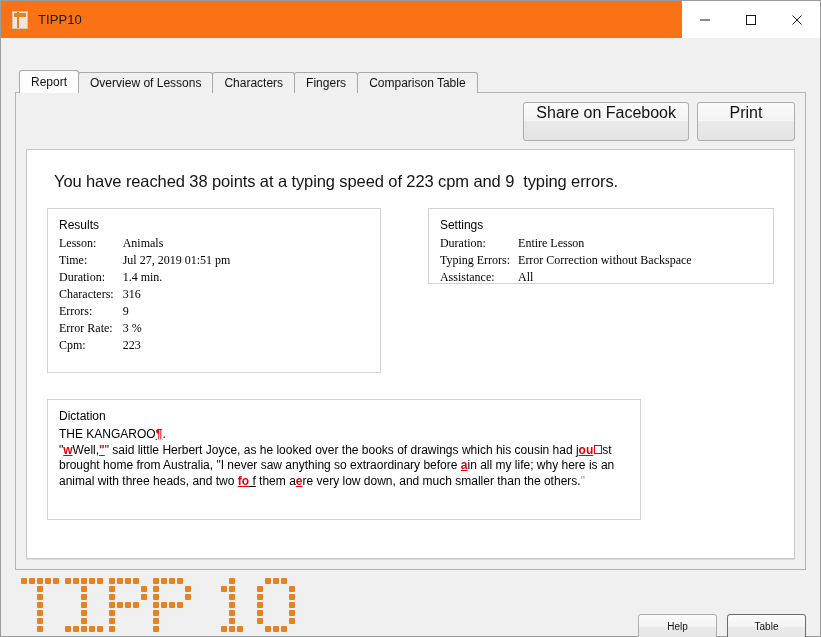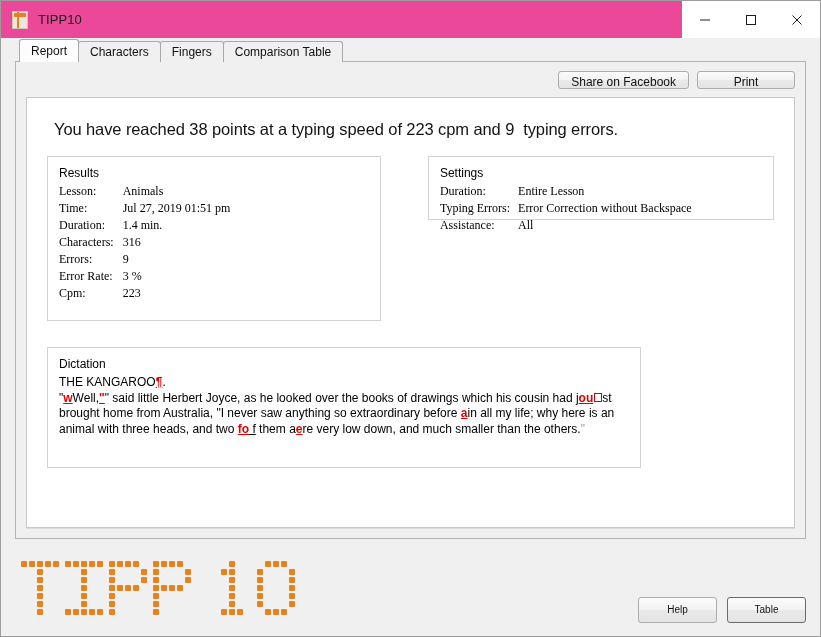--- a/index.html
+++ b/index.html
@@ -26,21 +26,21 @@
     background: #f0f0f0;
     border: 1px solid #9c9c9c;
     box-sizing: border-box;
     display: flex;
     flex-direction: column;
   }
 
   
   .titlebar {
     height: 37px;
-    background: #ec4899;
+    background: #f97316;
     display: flex;
     align-items: center;
     flex: 0 0 auto;
     position: relative;
   }
   .app-icon {
     width: 16px;
     height: 18px;
     margin-left: 11px;
     margin-right: 10px;
@@ -79,20 +79,21 @@
   
   .tabstrip {
     flex: 0 0 auto;
     height: 24px;
     padding-left: 18px;
     display: flex;
     align-items: flex-end;
     position: relative;
     z-index: 3;
     margin-bottom: -1px;
+    margin-top: 31px;
   }
   .tab {
     height: 21px;
     line-height: 21px;
     padding: 0 11px;
     font-size: 12px;
     color: #111;
     background: #f0f0f0;
     border: 1px solid #a9a9a9;
     border-bottom: none;
@@ -126,26 +127,26 @@
 
   .toolbar-row {
     display: flex;
     justify-content: flex-end;
     gap: 8px;
     margin-bottom: 8px;
     flex: 0 0 auto;
   }
   .btn {
     font-family: "Liberation Sans", sans-serif;
-    font-size: 12px;
+    font-size: 16px;
     color: #111;
     background: linear-gradient(to bottom,#fbfbfb 0%,#f3f3f3 48%,#eaeaea 50%,#e4e4e4 100%);
     border: 1px solid #adadad;
     border-radius: 3px;
-    height: 18px;
+    height: 39px;
     line-height: 20px;
     padding: 0 12px;
     text-align: center;
     box-sizing: border-box;
     white-space: nowrap;
   }
   .btn.wide { min-width: 98px; }
   .btn.focus {
     border-color: #6b6b6b;
   }
@@ -173,21 +174,21 @@
     align-items: flex-start;
     gap: 16px;
   }
   .panel {
     border: 1px solid #d2d2d2;
     background: #ffffff;
     box-sizing: border-box;
     padding: 9px 11px 10px 11px;
   }
   #results-panel { width: 354px; height: 165px; }
-  #settings-panel { width: 367px; height: 64px; margin-left: 31px; }
+  #settings-panel { width: 367px; height: 76px; margin-left: 31px; }
   #dictation-panel {
     width: 594px;
     height: 121px;
     margin-top: 26px;
   }
   .panel-title {
     font-weight: normal;
     font-size: 12px;
     color: #000;
     margin-bottom: 4px;
@@ -302,20 +303,21 @@
         <svg width="12" height="12" viewBox="0 0 12 12">
             <line x1="1.5" y1="1.5" x2="10.5" y2="10.5" stroke="#1a1a1a" stroke-width="1"></line>
             <line x1="10.5" y1="1.5" x2="1.5" y2="10.5" stroke="#1a1a1a" stroke-width="1"></line>
           </svg>
       </div>
     </div>
   </div>
 
   <div class="tabstrip">
     <div class="tab active">Report</div>
+    <div class="tab">Overview of Lessons</div>
     <div class="tab">Characters</div>
     <div class="tab">Fingers</div>
     <div class="tab">Comparison Table</div>
   </div>
 
   <div class="tabpage">
 
     <div class="toolbar-row">
       <div class="btn wide">Share on Facebook</div>
       <div class="btn wide">Print</div>

